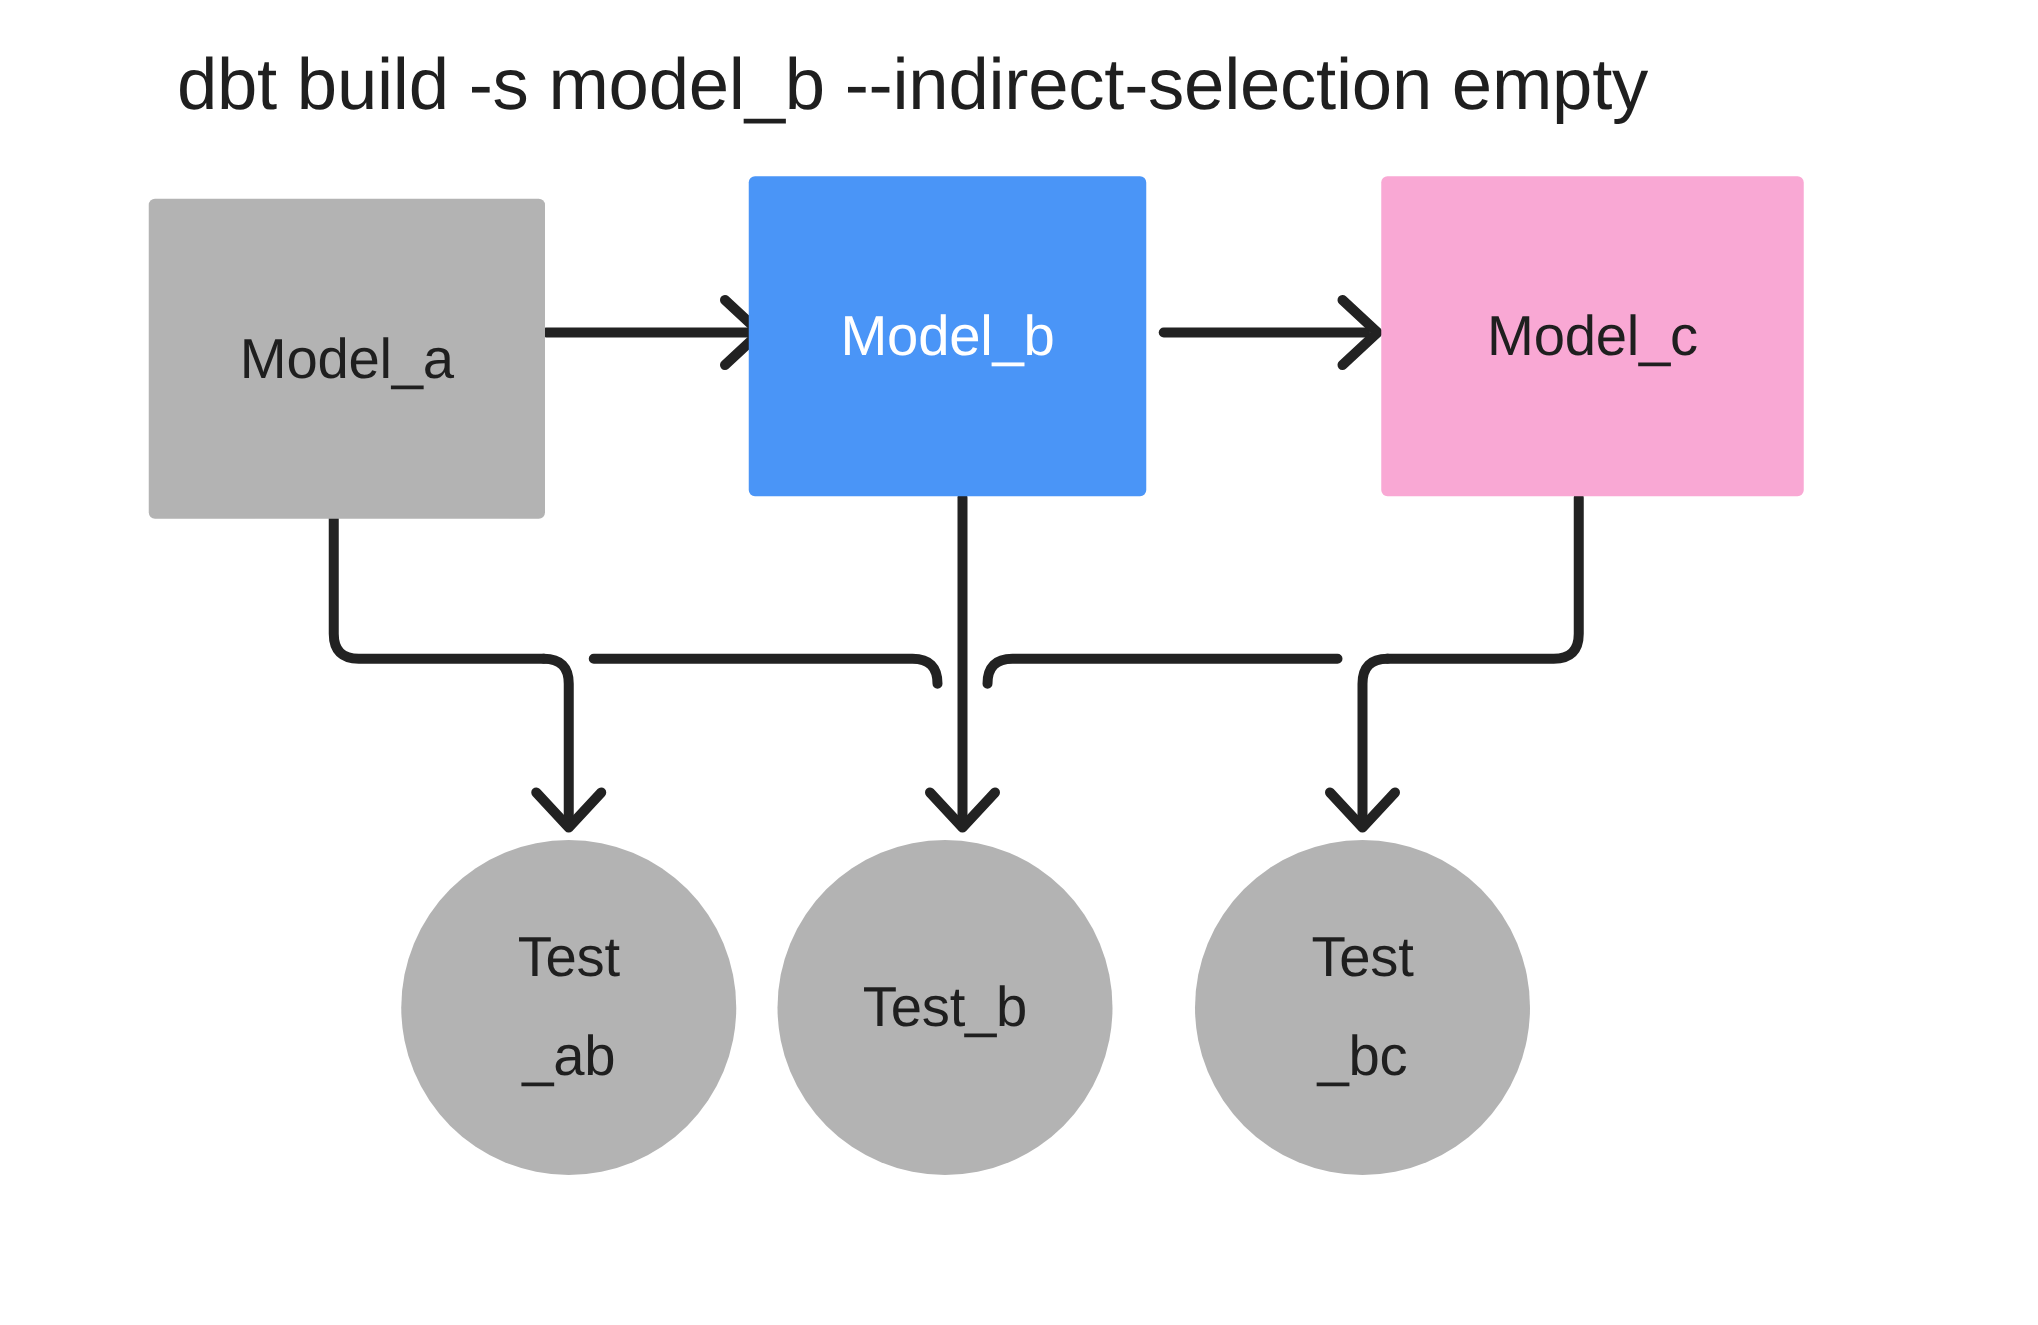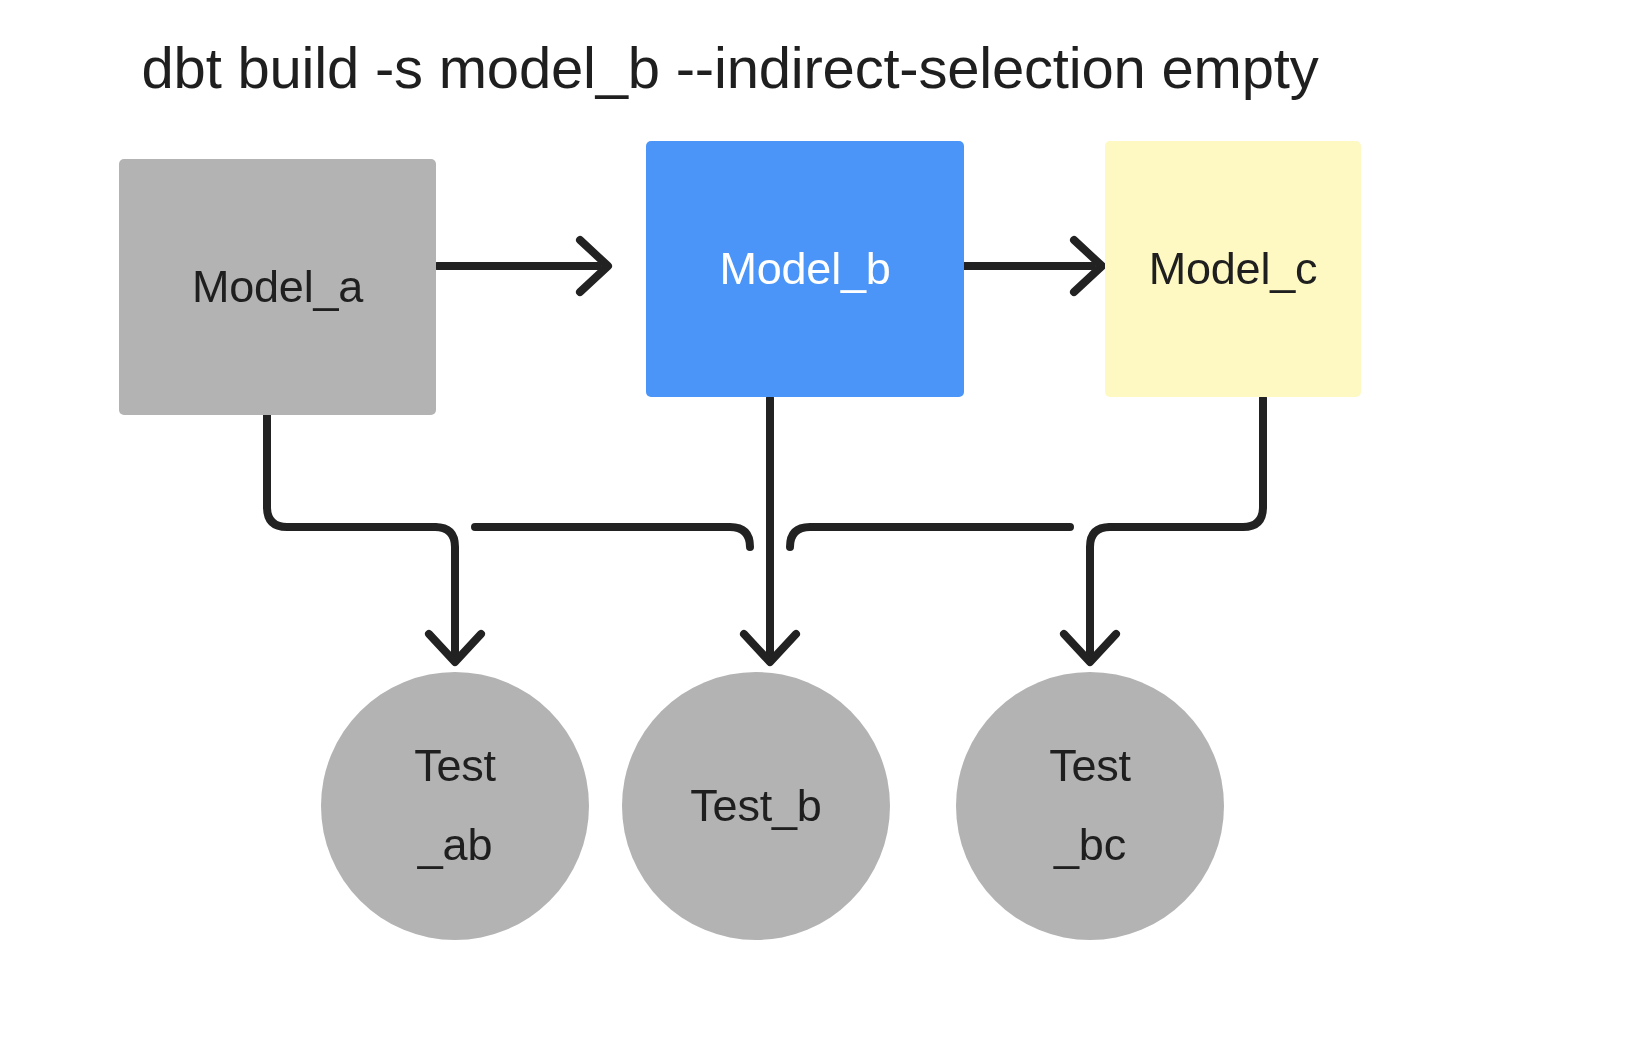--- a/index.html
+++ b/index.html
@@ -78,25 +78,25 @@
         <path d="M 1110 527 Q 1090 527 1090 547 L 1090 660"></path>
         <polyline points="1064,634 1090,662 1116,634" fill="none"></polyline>
       </g>
     </g>
   </svg>
 
   <div class="node-box" style="left:119px;top:141px;width:317px;height:256px;background:#b3b3b3;color:#1f1f1f;margin-top:18px;">
     <span class="lbl">Model_a</span>
   </div>
 
-  <div class="node-box" style="left:646px;top:141px;width:318px;height:256px;background:#4a95f7;color:#ffffff;">
+  <div class="node-box" style="left:599px;top:141px;width:318px;height:256px;background:#4a95f7;color:#ffffff;">
     <span class="lbl">Model_b</span>
   </div>
 
-  <div class="node-box" style="left:1105px;top:141px;width:256px;height:256px;background:#fef9c3;color:#1f1f1f;">
+  <div class="node-box" style="left:1105px;top:141px;width:338px;height:256px;background:#f9a8d4;color:#1f1f1f;">
     <span class="lbl">Model_c</span>
   </div>
 
   <div class="node-circle" style="left:321px;top:672px;width:268px;height:268px;background:#b3b3b3;color:#1f1f1f;">
     <span class="lbl two-line">Test
 _ab</span>
   </div>
 
   <div class="node-circle" style="left:622px;top:672px;width:268px;height:268px;background:#b3b3b3;color:#1f1f1f;">
     <span class="lbl">Test_b</span>

